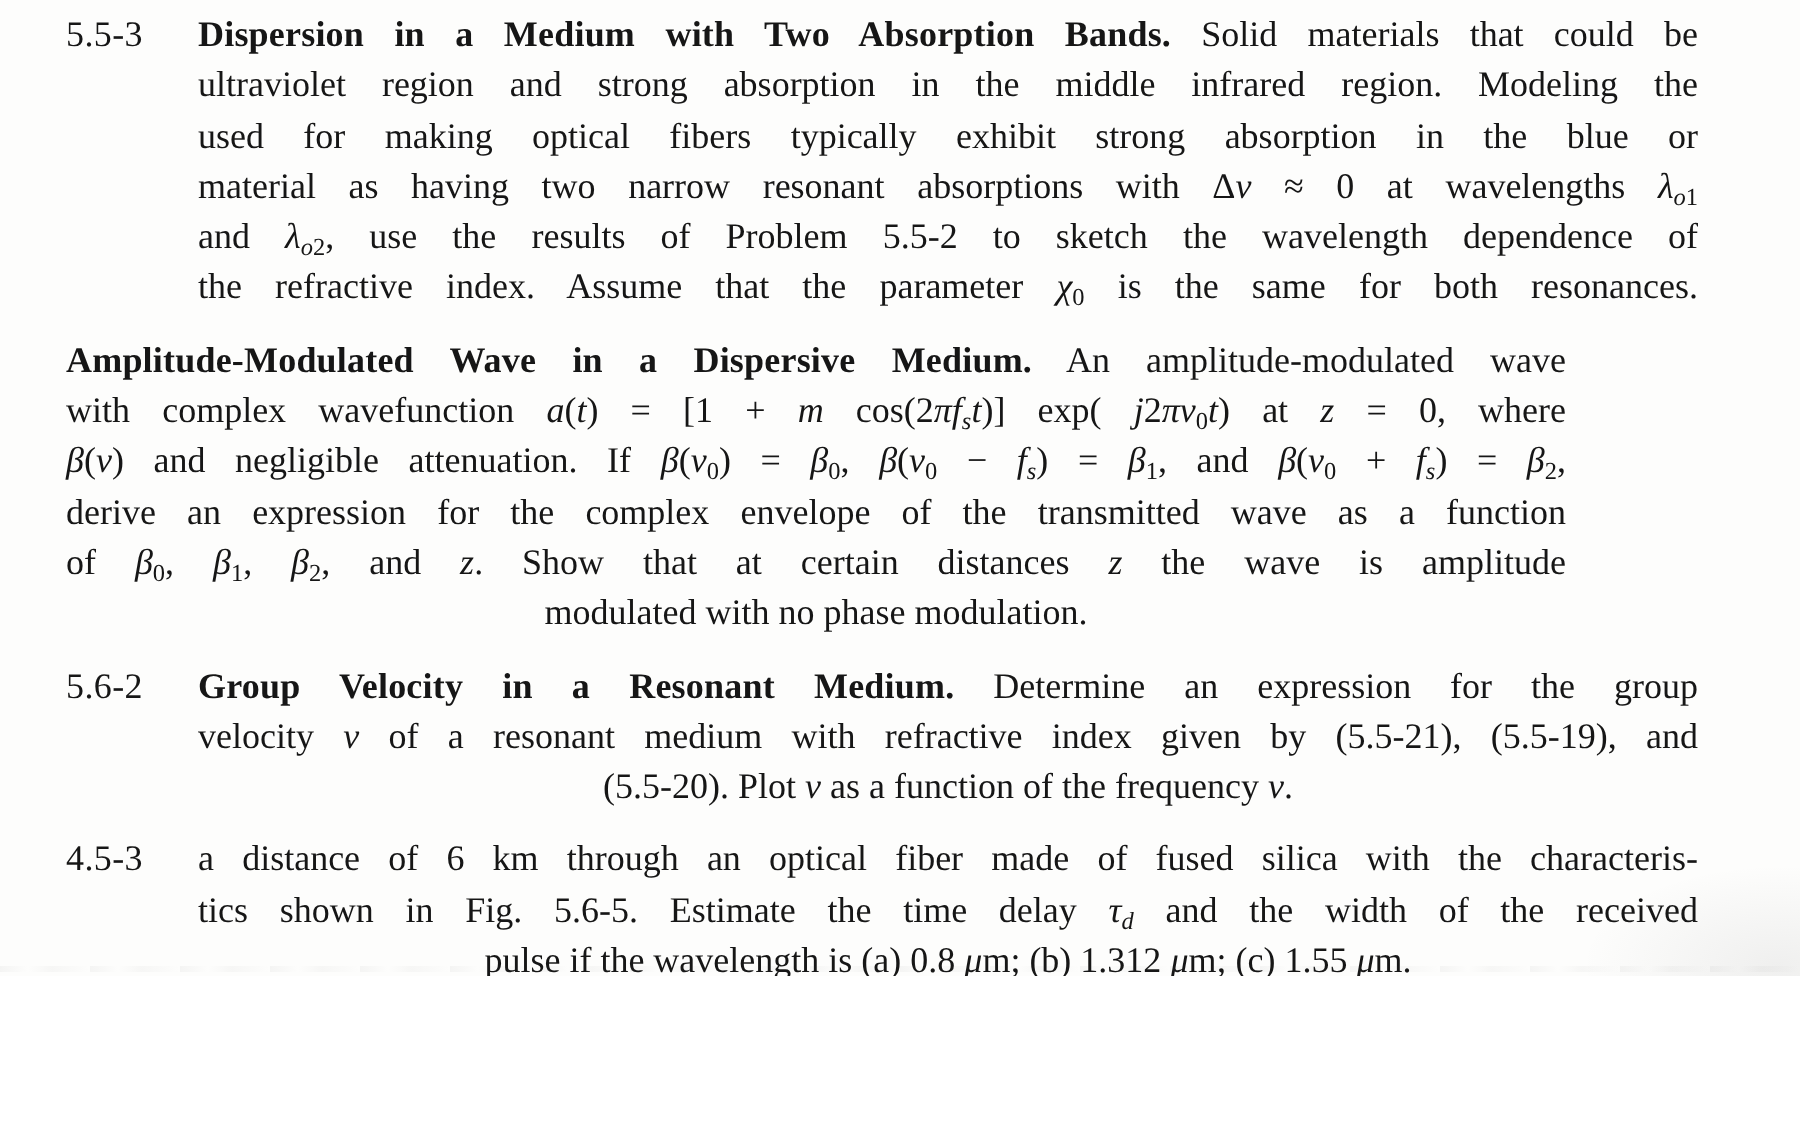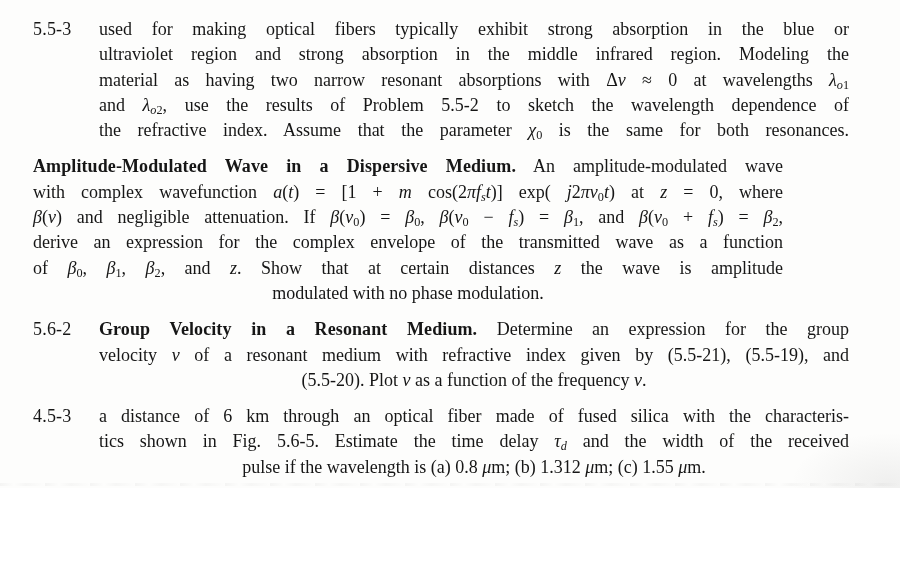--- a/index.html
+++ b/index.html
@@ -1,21 +1,21 @@
 <!DOCTYPE html>
 <html><head>
 <meta charset="utf-8">
 <style>
   html, body { margin: 0; padding: 0; }
   .page {
     position: relative;
     width: 900px;
     height: 488px;
     box-sizing: border-box;
-    padding-top: 17px;
+    padding-top: 5px;
     background: #fdfdfc;
     color: #161616;
     font-family: "Liberation Serif", serif;
     overflow: hidden;
   }
   .problem {
     display: flex;
     margin: 0 0 11px 33px;
   }
   .pnum {
@@ -66,22 +66,23 @@
   }
 </style>
 </head>
 <body>
 
 <div class="page" style="background: rgb(253, 253, 252); color: rgb(22, 22, 22);">
 
   <section class="problem">
     <div class="pnum">5.5-3</div>
     <div class="pbody">
+        <div class="pline just"><b>Dispersion in a Medium with Two Absorption Bands.</b> Solid materials that could be</div>
+        <div class="pline just">ultraviolet region and strong absorption in the middle infrared region. Modeling the</div>
         <div class="pline just">used for making optical fibers typically exhibit strong absorption in the blue or</div>
-        <div class="pline just">ultraviolet region and strong absorption in the middle infrared region. Modeling the</div>
         <div class="pline just">material as having two narrow resonant absorptions with Δ<i>ν</i> ≈ 0 at wavelengths <i>λ</i><sub><i>o</i>1</sub></div>
         <div class="pline just">and <i>λ</i><sub><i>o</i>2</sub>, use the results of Problem 5.5-2 to sketch the wavelength dependence of</div>
         <div class="pline just">the refractive index. Assume that the parameter <i>χ</i><sub>0</sub> is the same for both resonances.</div>
       </div>
   </section>
 
   <section class="problem">
     <div class="pbody">
         <div class="pline just"><b>Amplitude-Modulated Wave in a Dispersive Medium.</b> An amplitude-modulated wave</div>
         <div class="pline just">with complex wavefunction <i>a</i>(<i>t</i>) = [1 + <i>m</i> cos(2<i>πf</i><sub><i>s</i></sub><i>t</i>)] exp( <i>j</i>2<i>πν</i><sub>0</sub><i>t</i>) at <i>z</i> = 0, where</div>

